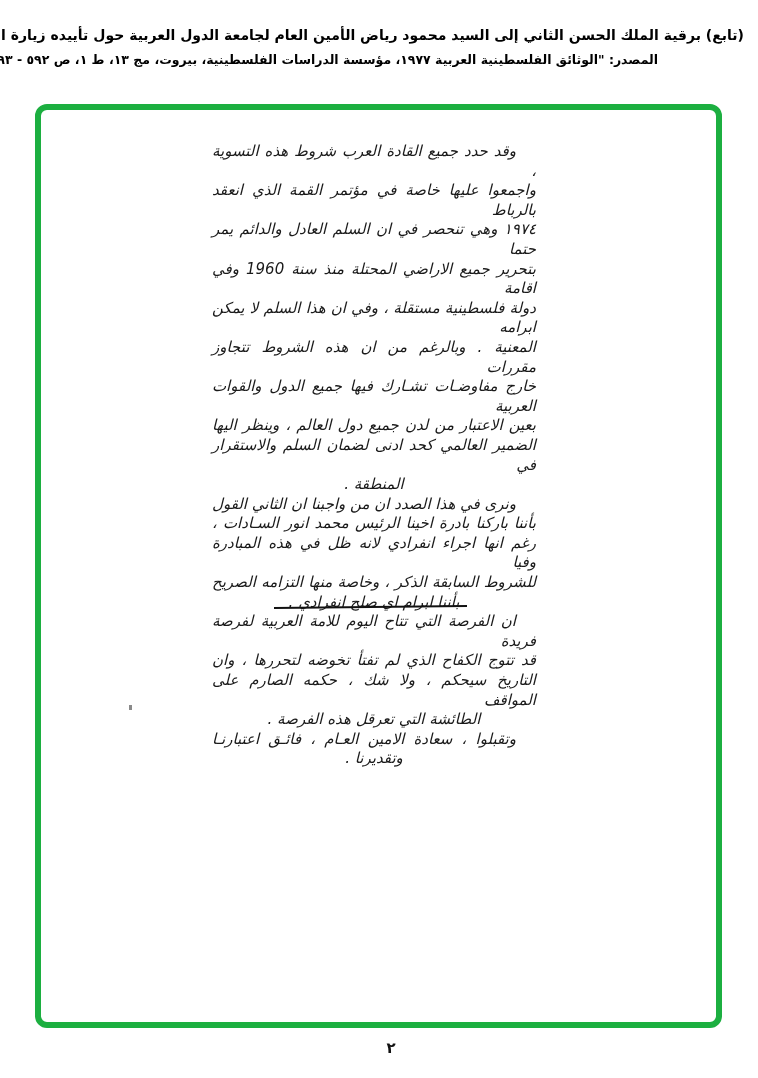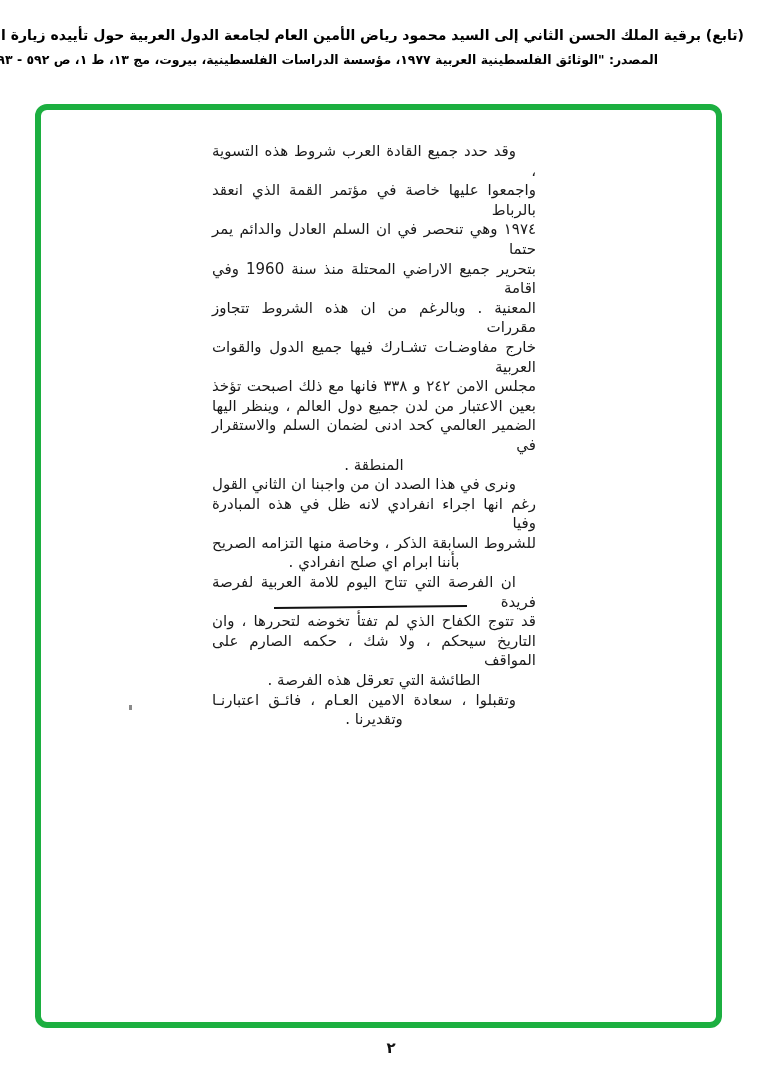--- a/index.html
+++ b/index.html
@@ -84,33 +84,34 @@
   }
 </style>
 </head>
 <body>
 
 <div class="header">
   <div class="header-line1">(تابع) برقية الملك الحسن الثاني إلى السيد محمود رياض الأمين العام لجامعة الدول العربية حول تأييده زيارة الرئيس السادات لإسرائيل</div>
   <div class="header-line2">المصدر:  "الوثائق الفلسطينية العربية ١٩٧٧، مؤسسة الدراسات الفلسطينية، بيروت، مج ١٣، ط ١، ص ٥٩٢ - ٥٩٣"</div>
 </div>
 
-<div class="doc-frame" style="border-color: rgb(28, 175, 64);">
+<div class="doc-frame" style="border-color: rgb(28, 175, 64); font-style: italic;">
   <div class="letter-body" style="color: rgb(26, 26, 26);">
       <div class="tline first">وقد حدد جميع القادة العرب شروط هذه التسوية ،</div>
       <div class="tline">واجمعوا عليها خاصة في مؤتمر القمة الذي انعقد بالرباط</div>
       <div class="tline">١٩٧٤ وهي تنحصر في ان السلم العادل والدائم يمر حتما</div>
       <div class="tline">بتحرير جميع الاراضي المحتلة منذ سنة 1960 وفي اقامة</div>
+      <div class="tline">دولة فلسطينية مستقلة ، وفي ان هذا السلم لا يمكن ابرامه</div>
       <div class="tline">المعنية . وبالرغم من ان هذه الشروط تتجاوز مقررات</div>
       <div class="tline">خارج مفاوضـات تشـارك فيها جميع الدول والقوات العربية</div>
-      <div class="tline">مجلس الامن ٢٤٢ و ٣٣٨ فانها مع ذلك اصبحت تؤخذ</div>
       <div class="tline">بعين الاعتبار من لدن جميع دول العالم ، وينظر اليها</div>
       <div class="tline">الضمير العالمي كحد ادنى لضمان السلم والاستقرار في</div>
       <div class="tline last">المنطقة .</div>
       <div class="tline first">ونرى في هذا الصدد ان من واجبنا ان الثاني القول</div>
+      <div class="tline">بأننا باركنا بادرة اخينا الرئيس محمد انور السـادات ،</div>
       <div class="tline">رغم انها اجراء انفرادي لانه ظل في هذه المبادرة وفيا</div>
       <div class="tline">للشروط السابقة الذكر ، وخاصة منها التزامه الصريح</div>
       <div class="tline last">بأننا ابرام اي صلح انفرادي .</div>
       <div class="tline first">ان الفرصة التي تتاح اليوم للامة العربية لفرصة فريدة</div>
       <div class="tline">قد تتوج الكفاح الذي لم تفتأ تخوضه لتحررها ، وان</div>
       <div class="tline">التاريخ سيحكم ، ولا شك ، حكمه الصارم على المواقف</div>
       <div class="tline last">الطائشة التي تعرقل هذه الفرصة .</div>
       <div class="tline first">وتقبلوا ، سعادة الامين العـام ، فائـق اعتبارنـا</div>
       <div class="tline last">وتقديرنا .</div>
     </div>

